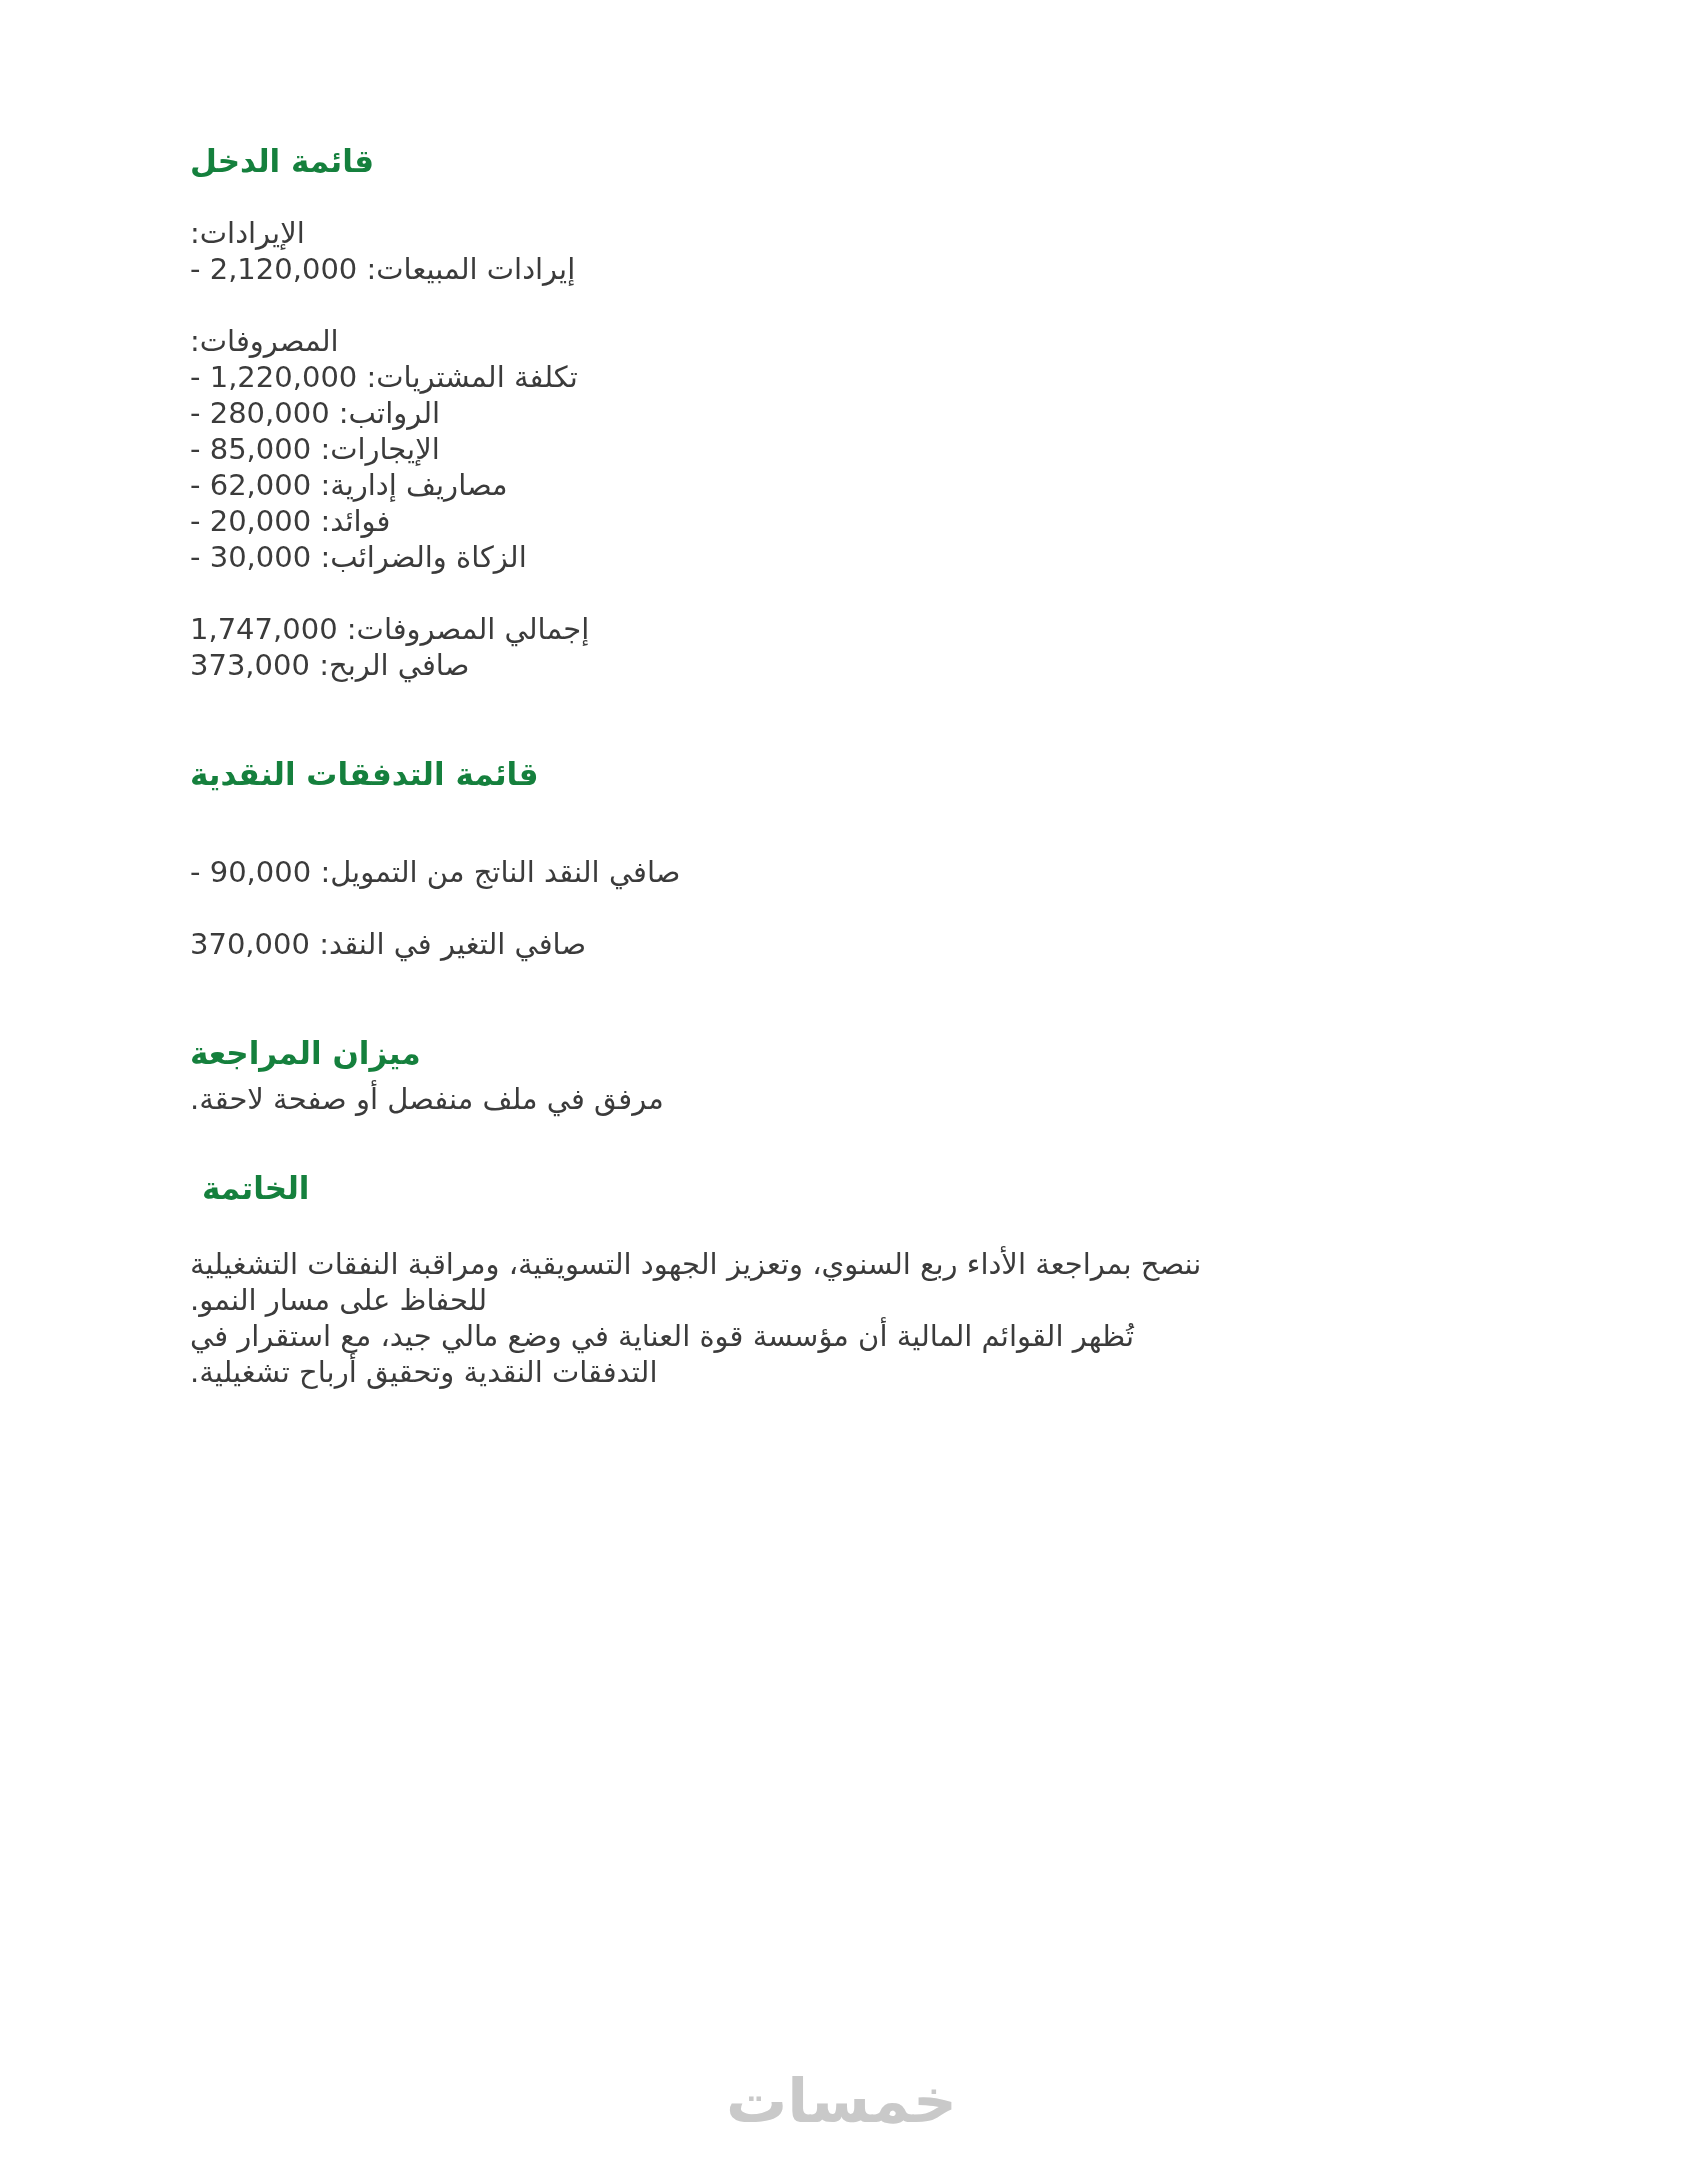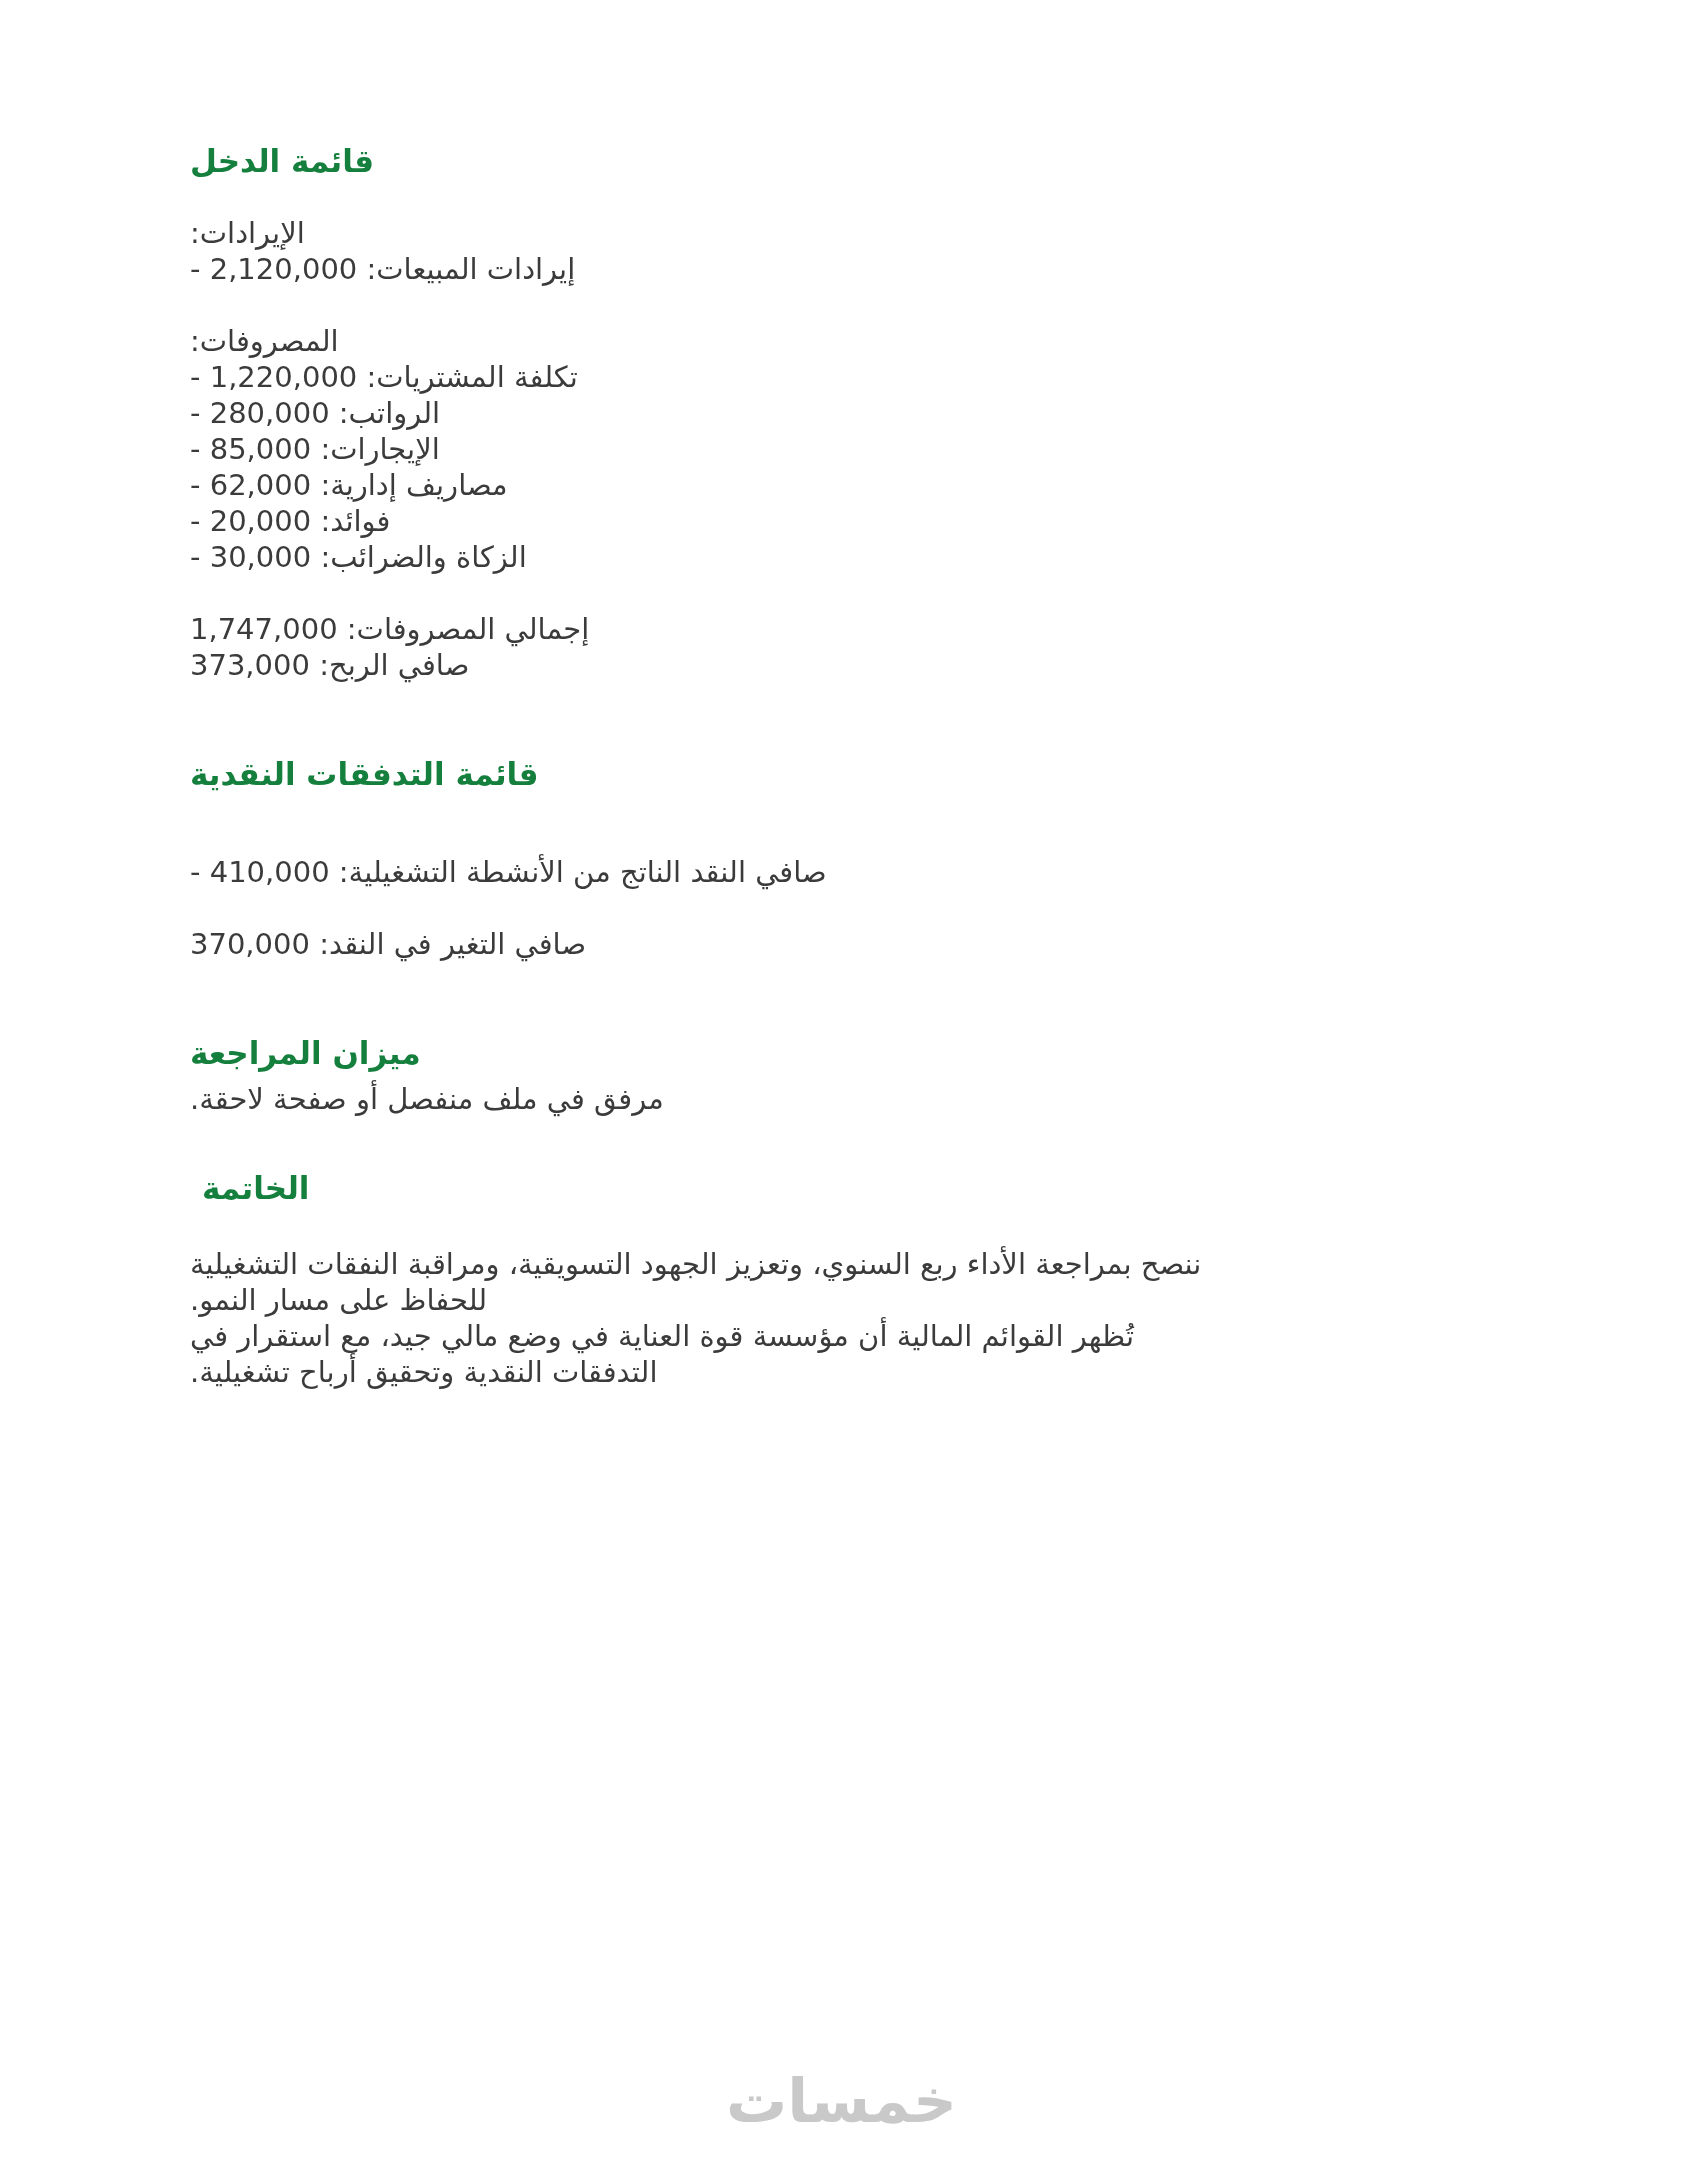--- a/index.html
+++ b/index.html
@@ -68,21 +68,21 @@
   <p class="line">الإيجارات: 85,000 -</p>
   <p class="line">مصاريف إدارية: 62,000 -</p>
   <p class="line">فوائد: 20,000 -</p>
   <p class="line">الزكاة والضرائب: 30,000 -</p>
 
   <p class="line gap">إجمالي المصروفات: 1,747,000</p>
   <p class="line">صافي الربح: 373,000</p>
 
   <h2 class="heading h-cash">قائمة التدفقات النقدية</h2>
 
-  <p class="line">صافي النقد الناتج من الأنشطة التشغيلية: 410,000 -</p>
+  <p class="line">صافي النقد الناتج من التمويل: 90,000 -</p>
 
   <p class="line gap">صافي التغير في النقد: 370,000</p>
 
   <h2 class="heading h-trial">ميزان المراجعة</h2>
   <p class="line">مرفق في ملف منفصل أو صفحة لاحقة.</p>
 
   <h2 class="heading h-conclusion">الخاتمة</h2>
   <p class="para">ننصح بمراجعة الأداء ربع السنوي، وتعزيز الجهود التسويقية، ومراقبة النفقات التشغيلية للحفاظ على مسار النمو.</p>
   <p class="para">تُظهر القوائم المالية أن مؤسسة قوة العناية في وضع مالي جيد، مع استقرار في التدفقات النقدية وتحقيق أرباح تشغيلية.</p>
 

